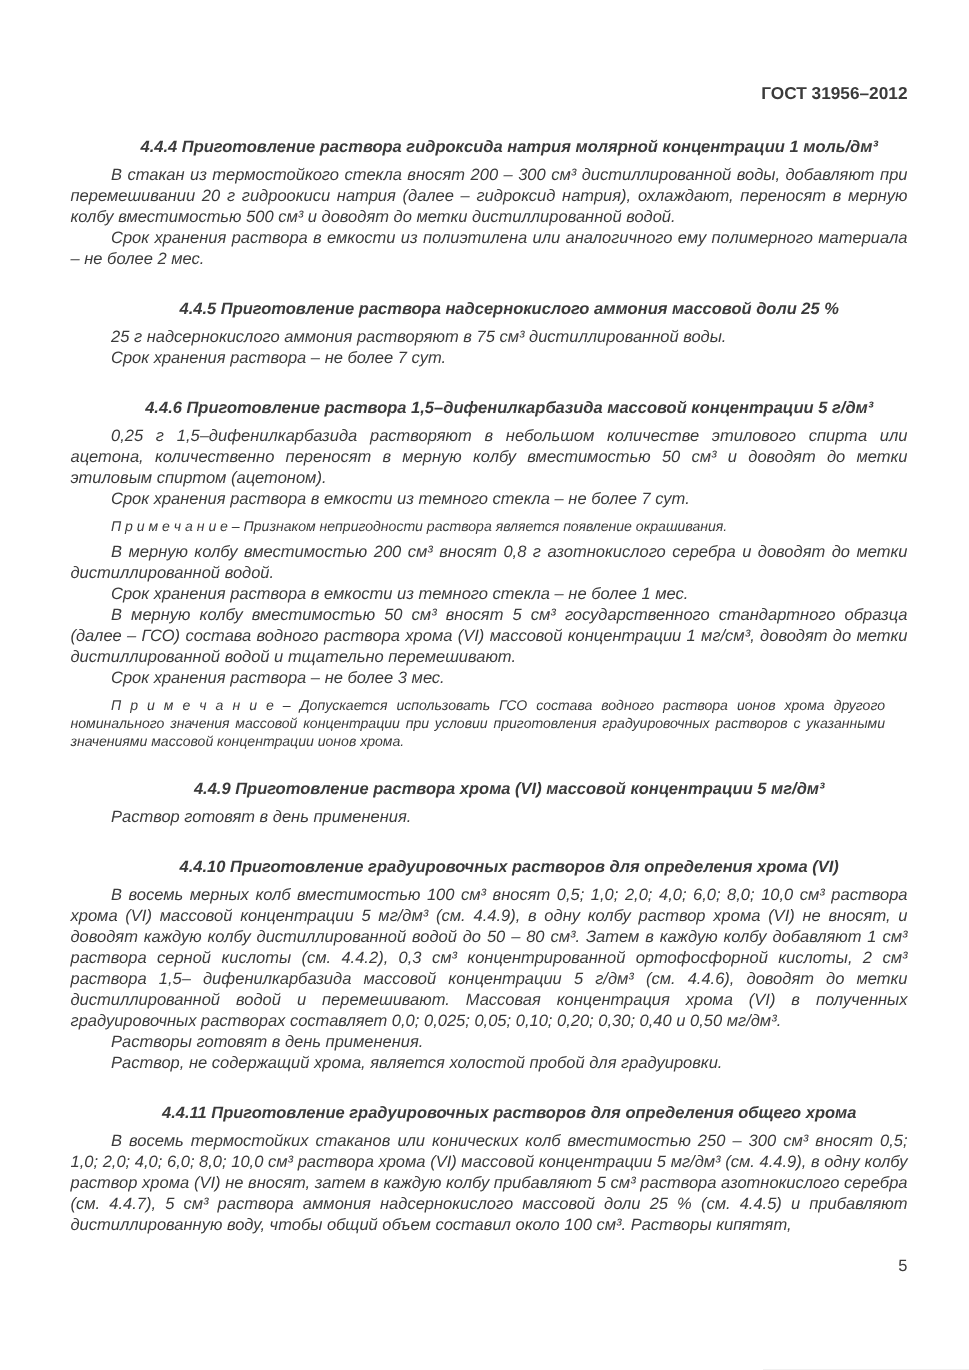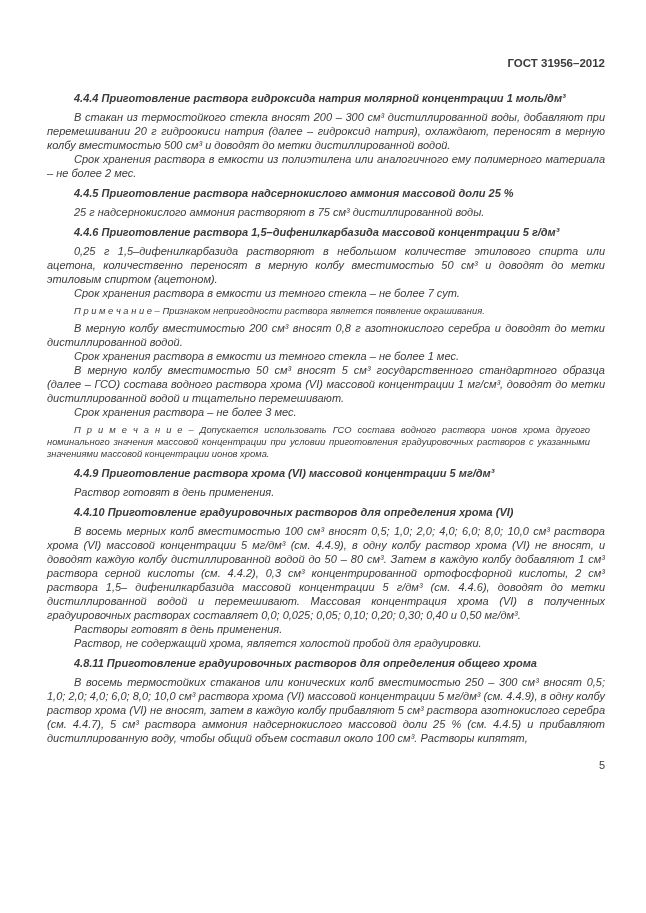--- a/index.html
+++ b/index.html
@@ -30,22 +30,22 @@
   .content p {
     margin: 0;
     font-style: italic;
     font-size: 11px;
     line-height: 14px;
     text-align: justify;
     text-indent: 27px;
   }
   .content p.heading {
     font-weight: bold;
-    text-align: left;
-    margin: 6px 0 5px 0;
+    text-align: center;
+    margin: 19px 0 5px 0;
   }
   .content p.note {
     font-size: 9.4px;
     line-height: 12px;
     margin: 5px 15px 4px 0;
   }
   .doc-footer {
     text-align: right;
     font-size: 11px;
     font-style: normal;
@@ -60,35 +60,36 @@
   <div class="doc-header">
     <span>ГОСТ 31956–2012</span>
   </div>
 
   <div class="content">
       <p class="heading">4.4.4 Приготовление раствора гидроксида натрия молярной концентрации 1 моль/дм³</p>
       <p class="body">В стакан из термостойкого стекла вносят 200 – 300 см³ дистиллированной воды, добавляют при перемешивании 20 г гидроокиси натрия (далее – гидроксид натрия), охлаждают, переносят в мерную колбу вместимостью 500 см³ и доводят до метки дистиллированной водой.</p>
       <p class="body">Срок хранения раствора в емкости из полиэтилена или аналогичного ему полимерного материала – не более 2 мес.</p>
       <p class="heading">4.4.5 Приготовление раствора надсернокислого аммония массовой доли 25 %</p>
       <p class="body">25 г надсернокислого аммония растворяют в 75 см³ дистиллированной воды.</p>
+      <p class="body">Срок хранения раствора – не более 7 сут.</p>
       <p class="heading">4.4.6 Приготовление раствора 1,5–дифенилкарбазида массовой концентрации 5 г/дм³</p>
       <p class="body">0,25 г 1,5–дифенилкарбазида растворяют в небольшом количестве этилового спирта или ацетона, количественно переносят в мерную колбу вместимостью 50 см³ и доводят до метки этиловым спиртом (ацетоном).</p>
       <p class="body">Срок хранения раствора в емкости из темного стекла – не более 7 сут.</p>
       <p class="note">П р и м е ч а н и е  – Признаком непригодности раствора является появление окрашивания.</p>
       <p class="body">В мерную колбу вместимостью 200 см³ вносят 0,8 г азотнокислого серебра и доводят до метки дистиллированной водой.</p>
       <p class="body">Срок хранения раствора в емкости из темного стекла – не более 1 мес.</p>
       <p class="body">В мерную колбу вместимостью 50 см³ вносят 5 см³ государственного стандартного образца (далее – ГСО) состава водного раствора хрома (VI) массовой концентрации 1 мг/см³, доводят до метки дистиллированной водой и тщательно перемешивают.</p>
       <p class="body">Срок хранения раствора – не более 3 мес.</p>
       <p class="note">П р и м е ч а н и е  – Допускается использовать ГСО состава водного раствора ионов хрома другого номинального значения массовой концентрации при условии приготовления градуировочных растворов с указанными значениями массовой концентрации ионов хрома.</p>
       <p class="heading">4.4.9 Приготовление раствора хрома (VI) массовой концентрации 5 мг/дм³</p>
       <p class="body">Раствор готовят в день применения.</p>
       <p class="heading">4.4.10 Приготовление градуировочных растворов для определения хрома (VI)</p>
       <p class="body">В восемь мерных колб вместимостью 100 см³ вносят 0,5; 1,0; 2,0; 4,0; 6,0; 8,0; 10,0 см³ раствора хрома (VI) массовой концентрации 5 мг/дм³ (см. 4.4.9), в одну колбу раствор хрома (VI) не вносят, и доводят каждую колбу дистиллированной водой до 50 – 80 см³. Затем в каждую колбу добавляют 1 см³ раствора серной кислоты (см. 4.4.2), 0,3 см³ концентрированной ортофосфорной кислоты, 2 см³ раствора 1,5– дифенилкарбазида массовой концентрации 5 г/дм³ (см. 4.4.6), доводят до метки дистиллированной водой и перемешивают. Массовая концентрация хрома (VI) в полученных градуировочных растворах составляет 0,0; 0,025; 0,05; 0,10; 0,20; 0,30; 0,40 и 0,50 мг/дм³.</p>
       <p class="body">Растворы готовят в день применения.</p>
       <p class="body">Раствор, не содержащий хрома, является холостой пробой для градуировки.</p>
-      <p class="heading">4.8.11 Приготовление градуировочных растворов для определения общего хрома</p>
+      <p class="heading">4.4.11 Приготовление градуировочных растворов для определения общего хрома</p>
       <p class="body">В восемь термостойких стаканов или конических колб вместимостью 250 – 300 см³ вносят 0,5; 1,0; 2,0; 4,0; 6,0; 8,0; 10,0 см³ раствора хрома (VI) массовой концентрации 5 мг/дм³ (см. 4.4.9), в одну колбу раствор хрома (VI) не вносят, затем в каждую колбу прибавляют 5 см³ раствора азотнокислого серебра (см. 4.4.7), 5 см³ раствора аммония надсернокислого массовой доли 25 % (см. 4.4.5) и прибавляют дистиллированную воду, чтобы общий объем составил около 100 см³. Растворы кипятят,</p>
     </div>
 
   <div class="doc-footer">
     <span>5</span>
   </div>
 </div>
 
 </body></html>

